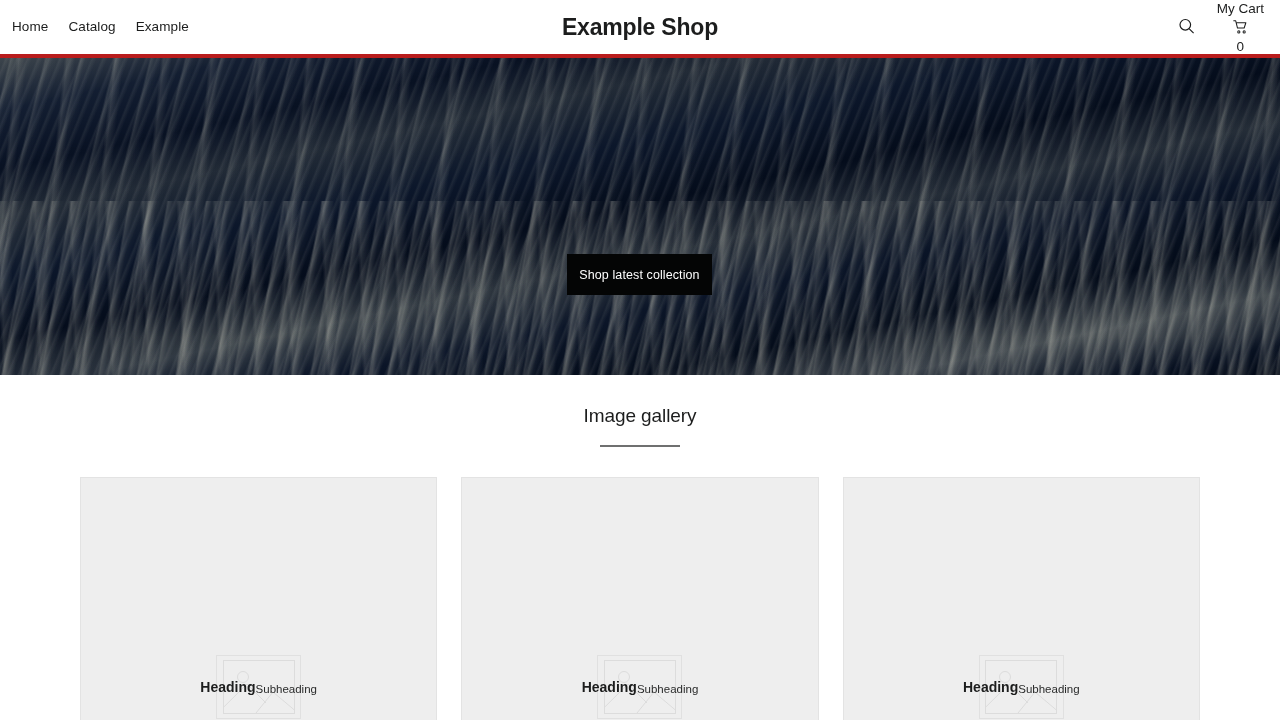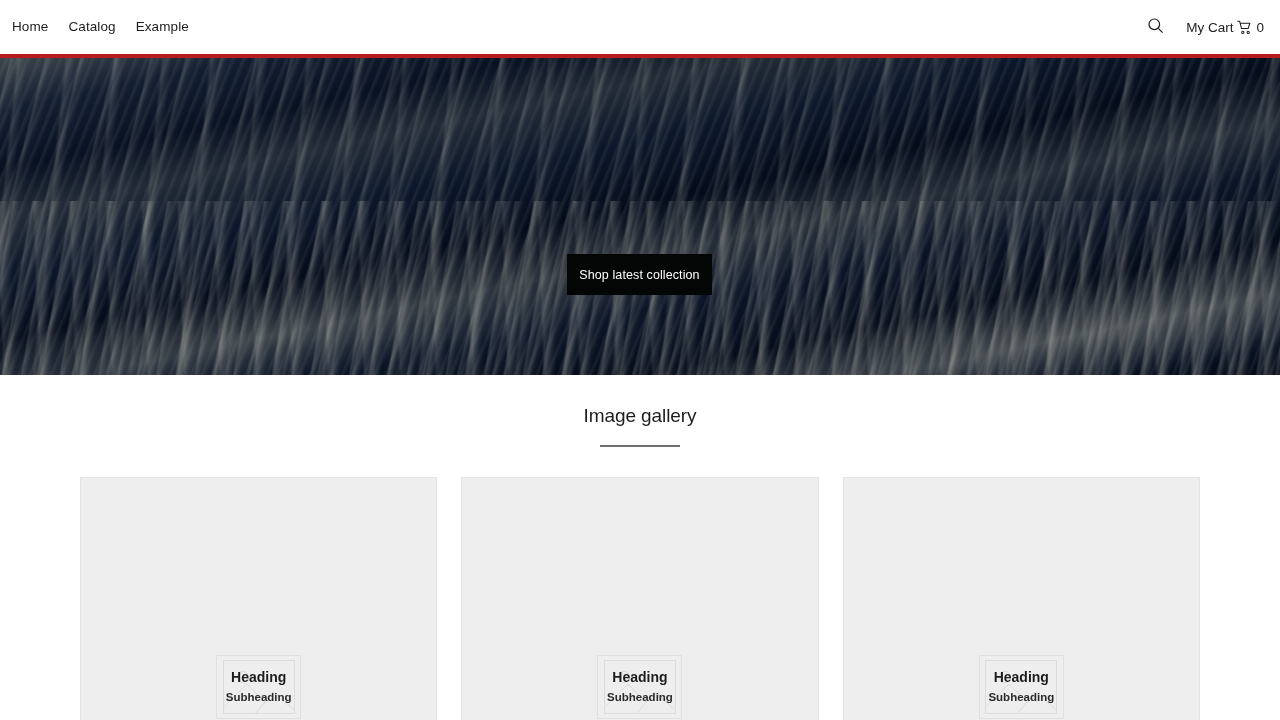--- a/index.html
+++ b/index.html
@@ -72,20 +72,21 @@
   }
   .cart-group {
     display: flex;
     align-items: center;
     gap: 4px;
     font-size: 13.5px;
     color: #1c1d1d;
     cursor: pointer;
     text-decoration: none;
     white-space: nowrap;
+    flex-direction: column;
   }
   .cart-group .cart-icon { display: flex; align-items: center; }
 
   
   .hero {
     position: relative;
     width: 1280px;
     height: 317px;
     overflow: hidden;
     background: #101a2a;
@@ -213,21 +214,21 @@
     display: flex;
     align-items: center;
     justify-content: center;
     cursor: pointer;
   }
   .card-inner {
     position: relative;
     width: 85px;
     height: 64px;
     display: flex;
-    flex-direction: column;
+    flex-direction: row;
     align-items: center;
     justify-content: center;
     border: 1px solid #e0e0e0;
     background: rgba(238,238,238,0.35);
     padding: 6px 8px;
   }
   .placeholder-svg {
     position: absolute;
     left: 50%;
     top: 50%;
@@ -243,38 +244,39 @@
     font-size: 14px;
     font-weight: 700;
     color: #1c1d1d;
     line-height: 1.15;
     white-space: nowrap;
   }
   .card-subheading {
     position: relative;
     z-index: 2;
     font-size: 11.5px;
-    font-weight: 700;
+    font-weight: 400;
     color: #2a2b2b;
     margin-top: 6px;
     line-height: 1.15;
     white-space: nowrap;
   }
 </style>
 </head>
 <body>
 
 <header class="site-header">
 
   <nav class="nav-left">
     <a class="nav-link" href="#">Home</a>
     <a class="nav-link" href="#">Catalog</a>
     <a class="nav-link" href="#">Example</a>
   </nav>
 
+  <div class="shop-title">Example Shop</div>
 
   <div class="nav-right">
     <button class="icon-btn">
       <span>
         <svg width="17" height="17" viewBox="0 0 17 17" fill="none" stroke="currentColor" stroke-width="1.2" aria-hidden="true">
           <circle cx="7.3" cy="7.3" r="5.3"></circle>
           <line x1="11.3" y1="11.3" x2="15.6" y2="15.6"></line>
         </svg>
       </span>
     </button>

